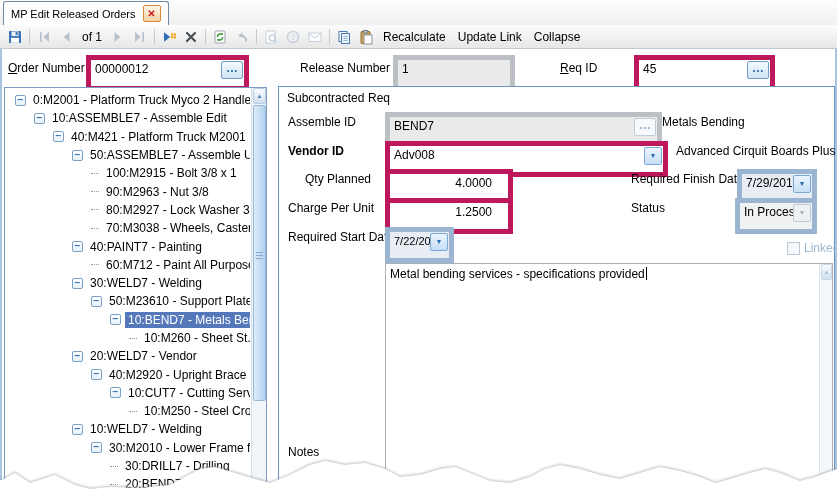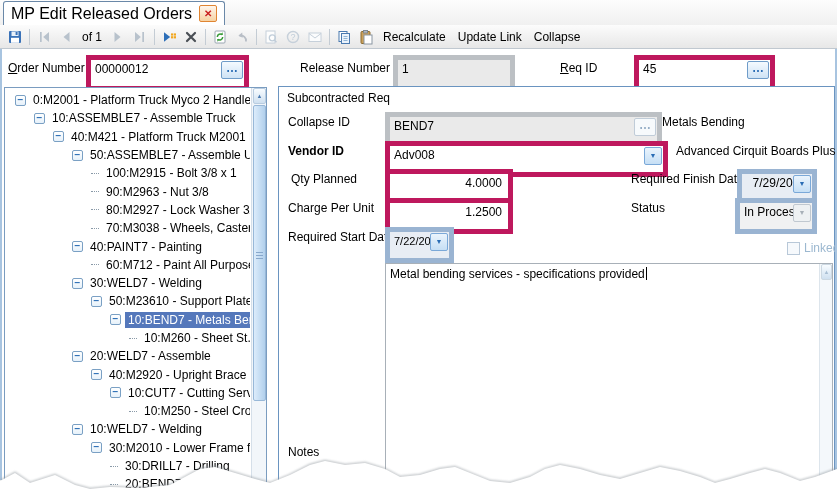--- a/index.html
+++ b/index.html
@@ -9,21 +9,21 @@
   
   .winedge{position:absolute;top:0;width:2px;height:480px;background:#a8c4e0;z-index:1;}
   #edge-l{left:0;} #edge-r{right:0;}
 
   
   #tabstrip{position:absolute;left:0;top:0;width:837px;height:25px;
     background:linear-gradient(#fdfdfd,#f0f0f0);border-bottom:1px solid #7a96b6;z-index:2;}
   #doctab{position:absolute;left:3px;top:1px;height:23px;display:flex;align-items:center;gap:7px;
     padding:0 7px;background:#fff;border:1px solid #6a88a8;border-bottom:none;
     border-radius:3px 3px 0 0;z-index:3;}
-  #doctab .lbl{font-size:16px;}
+  #doctab .lbl{font-size:11px;}
   .tab-close{width:16px;height:15px;border:1px solid #e08532;border-radius:2px;
     background:linear-gradient(#fff6ec,#f6d2a2);display:flex;align-items:center;justify-content:center;
     color:#c81e1e;font-weight:bold;font-size:10px;line-height:10px;cursor:default;}
 
   
   #toolbar{position:absolute;left:0;top:25px;width:837px;height:23px;
     background:linear-gradient(#fcfcfc,#e7e7e7);border-bottom:1px solid #c0c8d0;
     display:flex;align-items:center;padding-left:4px;z-index:2;}
   .tbi{width:22px;height:18px;display:flex;align-items:center;justify-content:center;flex:0 0 auto;}
   .tbsep{width:1px;height:16px;background:#c4ccd4;margin:0 3px;flex:0 0 auto;}
@@ -32,21 +32,21 @@
 
   
   #headerbar{position:absolute;left:0;top:48px;width:837px;height:39px;background:#fff;}
   .flabel{position:absolute;height:15px;line-height:15px;white-space:nowrap;}
   .u-first{display:inline-block;text-align:right;}
   .u-first::first-letter{text-decoration:underline;}
   .tbox{position:absolute;height:36px;background:#fff;border:5px solid #be185d;box-sizing:border-box;
     line-height:18px;padding-left:4px;white-space:nowrap;overflow:hidden;}
   .tbox.ro{background:#eaeaea;border-color:#bcc0c4;}
   .tbox.datebg{background:#e8edf4;border-color:#9ab4d2;}
-  .tbox.right{text-align:right;padding-right:6px;}
+  .tbox.right{text-align:right;padding-right:16px;}
   .ellip{position:absolute;right:1px;top:1px;width:20px;height:16px;border:1px solid #6f9cc9;
     border-radius:2px;background:linear-gradient(#f4faff,#cfe3f5);color:#2a6db5;font-weight:bold;
     display:flex;align-items:center;justify-content:center;line-height:8px;}
   .ellip::before{content:"\2026";margin-top:-5px;}
   .ellip.dis{border-color:#c0ccd8;background:#f7fafc;color:#96aec6;}
   .drop{position:absolute;right:1px;top:1px;width:16px;height:16px;border:1px solid #7aa8d8;
     border-radius:2px;background:linear-gradient(#eaf4fd,#c6dff5);display:flex;align-items:center;justify-content:center;}
   .drop::before{content:"\25BC";font-size:7px;color:#2a6db5;}
   .drop.dis{border-color:#c0c8d0;background:#eef1f3;}
   .drop.dis::before{color:#a8b0b8;}
@@ -230,21 +230,21 @@
   </div>
 
   <div id="treepanel">
     <div id="tree-rows">
         <div class="trow" style="padding-left: 8px;">
           <span class="tg minus">−</span>
           <span class="tlabel">0:M2001 - Platform Truck Myco 2 Handle w...</span>
         </div>
         <div class="trow" style="padding-left: 27px;">
           <span class="tg minus">−</span>
-          <span class="tlabel">10:ASSEMBLE7 - Assemble Truck</span>
+          <span class="tlabel">10:ASSEMBLE7 - Assemble Edit</span>
         </div>
         <div class="trow" style="padding-left: 46px;">
           <span class="tg minus">−</span>
           <span class="tlabel">40:M421 - Platform Truck M2001 M...</span>
         </div>
         <div class="trow" style="padding-left: 65px;">
           <span class="tg minus">−</span>
           <span class="tlabel">50:ASSEMBLE7 - Assemble Unit</span>
         </div>
         <div class="trow" style="padding-left: 84px;">
@@ -282,21 +282,21 @@
         <div class="trow" style="padding-left: 103px;">
           <span class="tg minus">−</span>
           <span class="tlabel tsel">10:BEND7 - Metals Ben...</span>
         </div>
         <div class="trow" style="padding-left: 122px;">
           <span class="tg leaf"></span>
           <span class="tlabel">10:M260 - Sheet St...</span>
         </div>
         <div class="trow" style="padding-left: 65px;">
           <span class="tg minus">−</span>
-          <span class="tlabel">20:WELD7 - Assemble</span>
+          <span class="tlabel">20:WELD7 - Vendor</span>
         </div>
         <div class="trow" style="padding-left: 84px;">
           <span class="tg minus">−</span>
           <span class="tlabel">40:M2920 - Upright Brace F...</span>
         </div>
         <div class="trow" style="padding-left: 103px;">
           <span class="tg minus">−</span>
           <span class="tlabel">10:CUT7 - Cutting Servi...</span>
         </div>
         <div class="trow" style="padding-left: 122px;">
@@ -325,35 +325,35 @@
       <span class="sb-thumb">
           <span class="sb-grip"></span>
         </span>
     </div>
   </div>
 
   <div id="detail">
     <span class="dtab" style="left:8px;">Subcontracted</span>
     <span class="dtab" style="left:89px;">Req</span>
 
-    <span class="flabel" style="left:9px;top:28px;">Collapse ID</span>
+    <span class="flabel" style="left:9px;top:28px;">Assemble ID</span>
     <div class="tbox ro" style="left:106px;top:25px;width:277px;">
       <span>BEND7</span>
       <span class="ellip dis"></span>
     </div>
     <span class="desc" style="left:383px;top:28px;">Metals Bending</span>
 
     <span class="flabel" style="left:9px;top:57px;font-weight:bold;">Vendor ID</span>
     <div class="tbox" style="left:106px;top:54px;width:283px;">
       <span>Adv008</span>
       <span class="drop"></span>
     </div>
     <span class="desc" style="left:397px;top:57px;">Advanced Cirquit Boards Plus</span>
 
-    <span class="flabel" style="left:12px;top:85px;">Qty Planned</span>
+    <span class="flabel" style="left:26px;top:85px;">Qty Planned</span>
     <div class="tbox right" style="left:106px;top:82px;width:128px;">
       <span>4.0000</span>
     </div>
     <span class="flabel" style="left:352px;top:85px;">Required Finish Date</span>
     <div class="tbox datebg right" style="left:458px;top:82px;width:80px;">
       <span>7/29/2018</span>
       <span class="drop"></span>
     </div>
 
     <span class="flabel" style="left:9px;top:114px;">Charge Per Unit</span>

